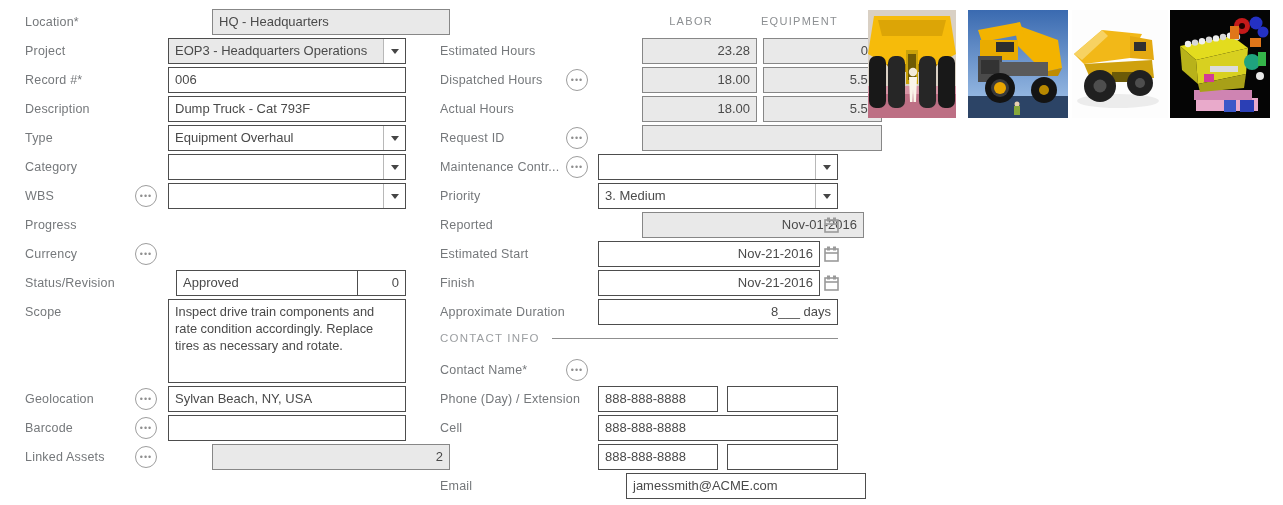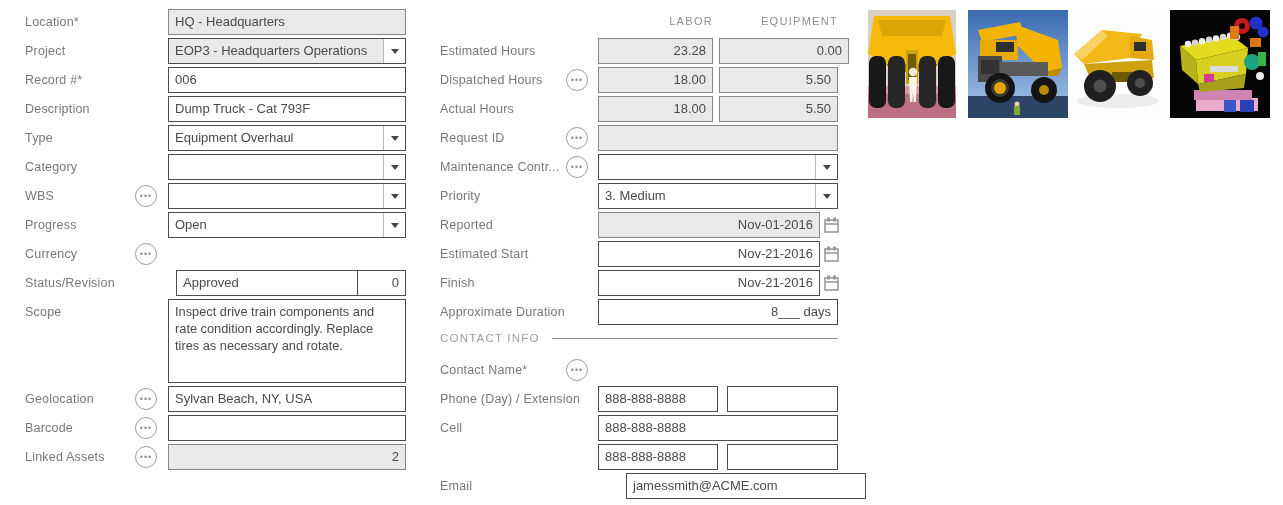--- a/index.html
+++ b/index.html
@@ -6,21 +6,21 @@
   .canvas{position:relative;width:1283px;height:505px;background:#fff;
     font-family:"Liberation Sans",sans-serif;color:#4a4a4a;overflow:hidden;}
 
   .lbl{position:absolute;left:25px;height:26px;line-height:26px;font-size:12.5px;
     color:#75787b;letter-spacing:.2px;white-space:nowrap;}
   .lbl.mid{left:440px;}
 
   .fld{position:absolute;box-sizing:border-box;height:26px;border:1px solid #4d4d4d;
     background:#fff;font-size:13px;color:#4a4a4a;padding:0 6px;line-height:23px;
     white-space:nowrap;overflow:hidden;}
-  .fld.ro{background:#e9e9e9;border-color:#878787;}
+  .fld.ro{background:#e9e9e9;border-color:#878787;margin-left:44px;}
   .fld.num{text-align:right;}
   .fld.ta{height:84px;line-height:17px;white-space:normal;padding:3px 6px;font-size:12.8px;}
 
   .dd{padding:0;display:flex;}
   .dd .dd-val{flex:1;padding:0 6px;line-height:24px;overflow:hidden;white-space:nowrap;}
   .dd.gray .dd-val{background:#e9e9e9;}
   .dd .dd-btn{width:21px;border-left:1px solid #b8b8b8;background:#fff;display:flex;
     align-items:center;justify-content:center;}
   .caret{width:0;height:0;border-left:4px solid transparent;border-right:4px solid transparent;
     border-top:5px solid #454545;}
@@ -87,26 +87,20 @@
   </div>
 
   <div class="ell" style="top:185px;left:135px">•••</div>
   <div class="fld dd" style="top:183px;left:168px;width:238px">
     <span class="dd-val"></span>
     <span class="dd-btn">
         <span class="caret"></span>
       </span>
   </div>
 
-  <div class="fld dd" style="top:212px;left:168px;width:238px">
-    <span class="dd-val">Open</span>
-    <span class="dd-btn">
-        <span class="caret"></span>
-      </span>
-  </div>
 
   <div class="ell" style="top:243px;left:135px">•••</div>
 
   <div class="fld dd" style="top:270px;left:176px;width:213px">
     <span class="dd-val">Approved</span>
     <span class="dd-btn">
         <span class="caret"></span>
       </span>
   </div>
   <div class="fld num" style="top:270px;left:357px;width:49px">0</div>

